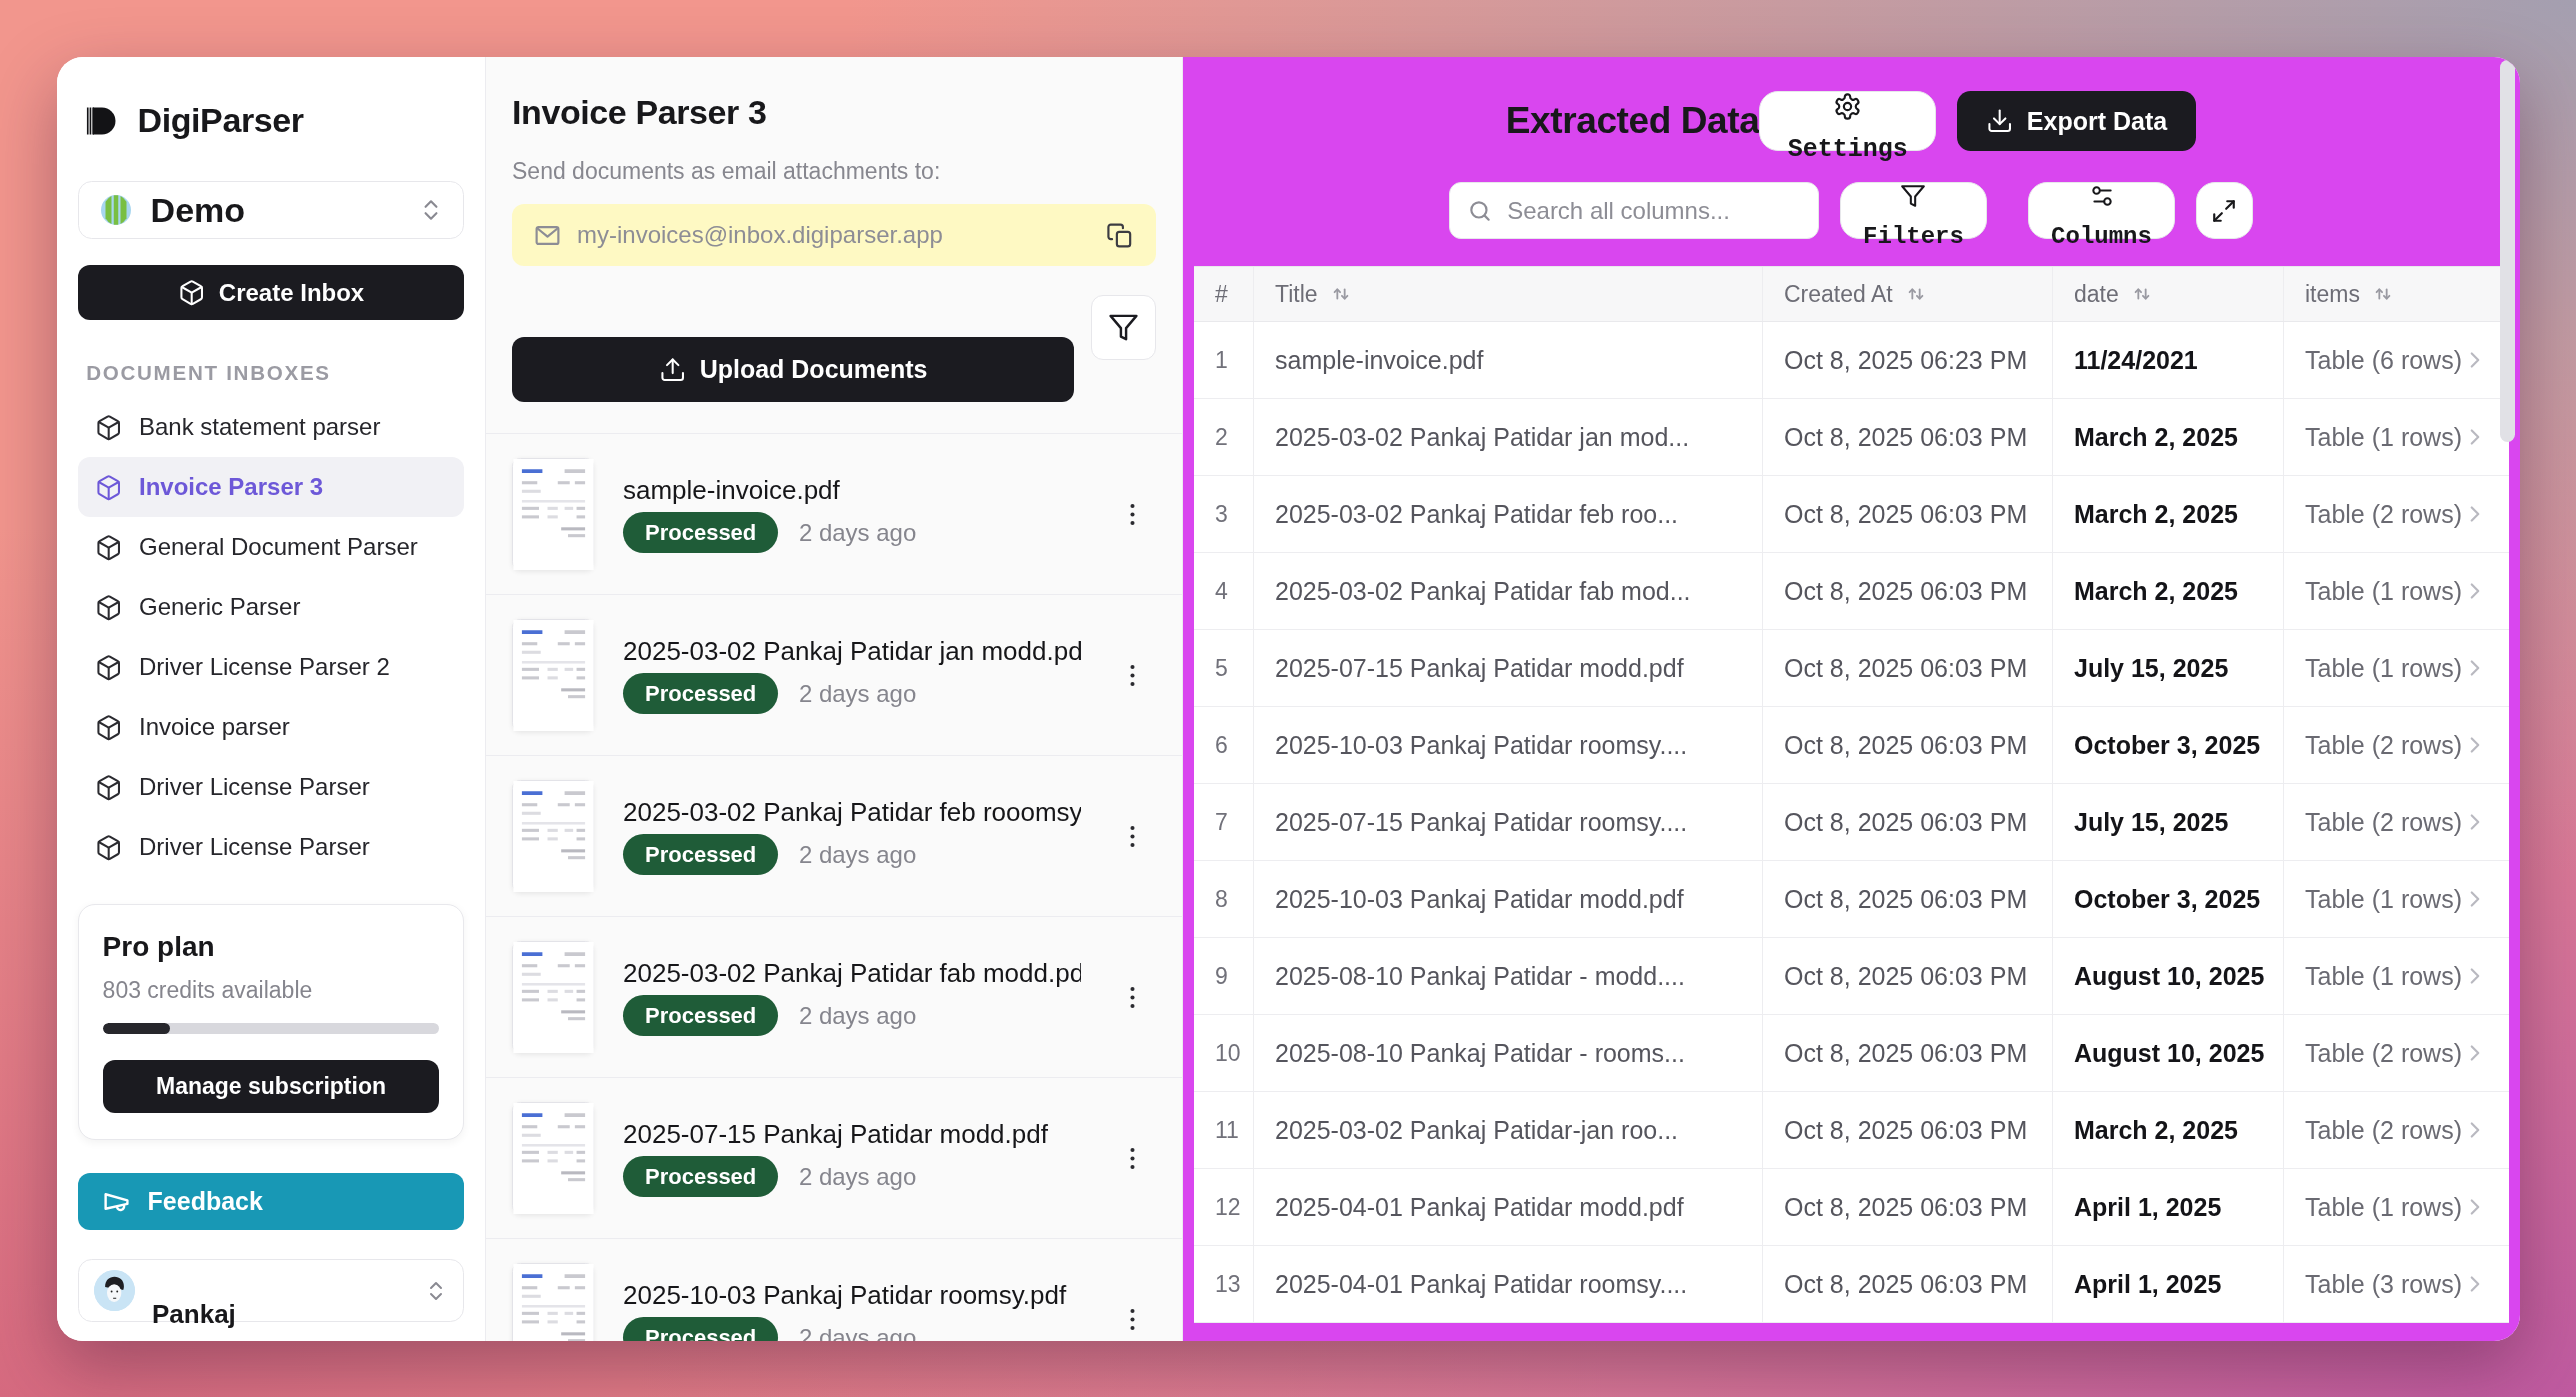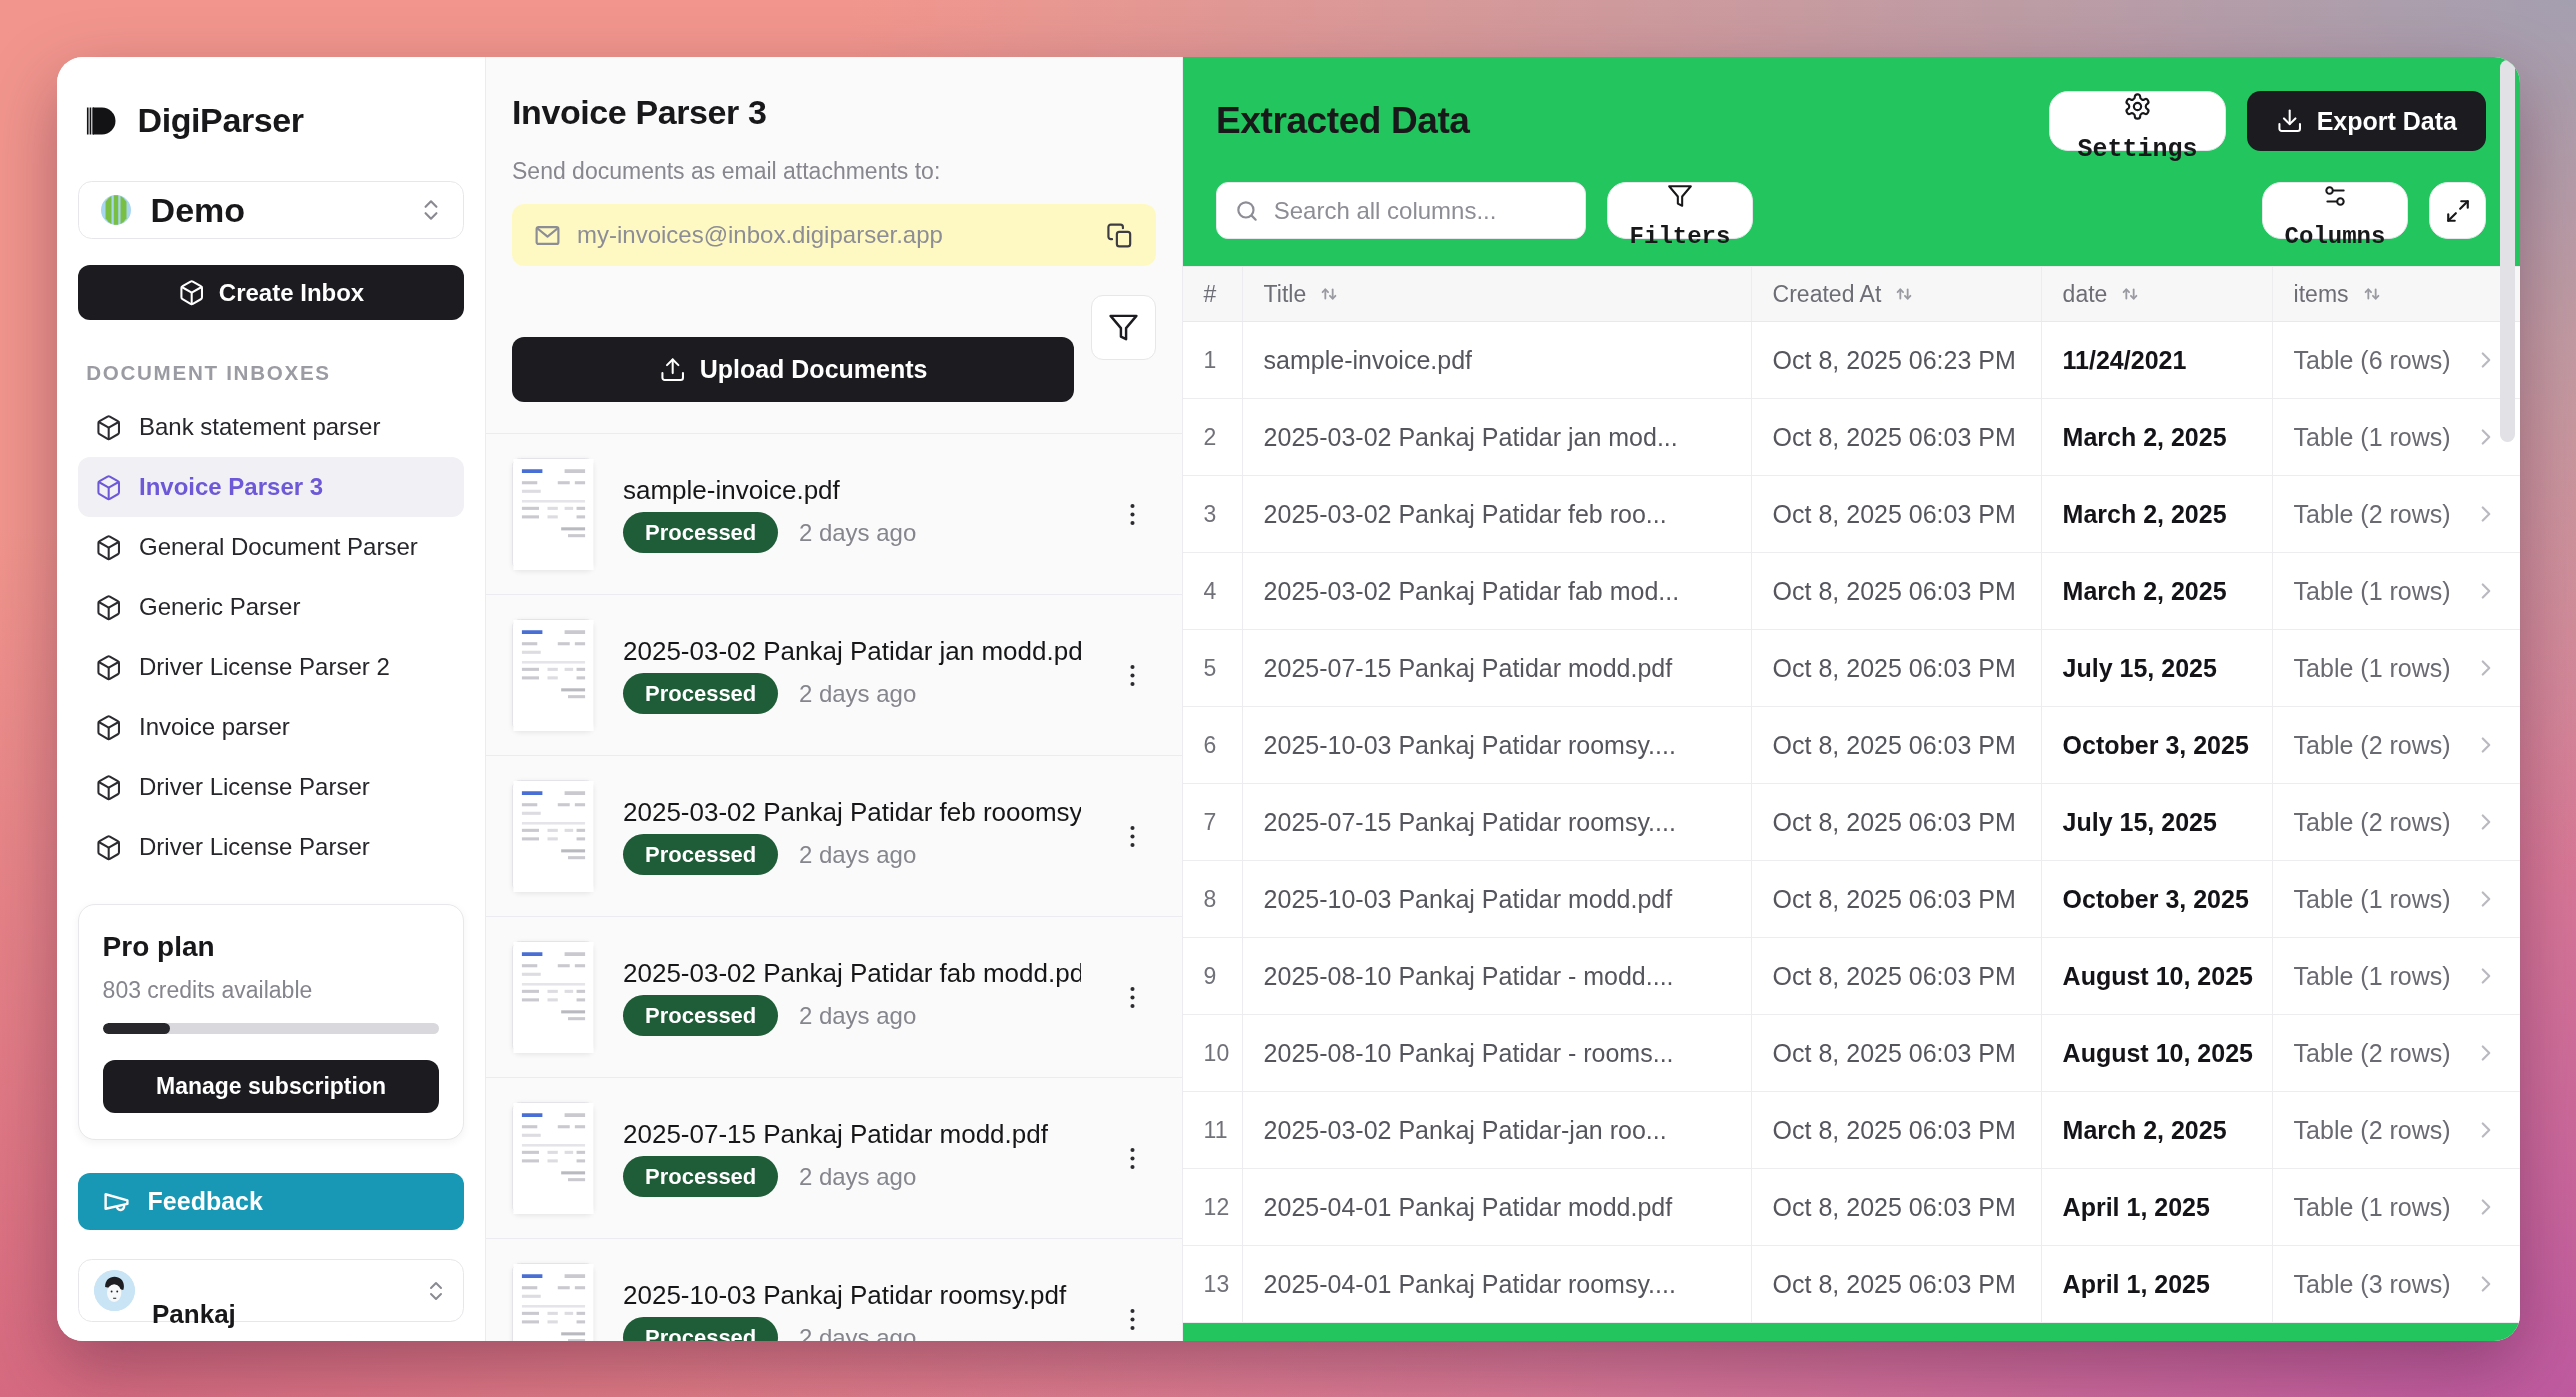--- a/index.html
+++ b/index.html
@@ -61,21 +61,21 @@
   .doc-item { display:flex; align-items:center; gap:29px; padding:24px 26px; border-bottom:1.7px solid #ececf0; cursor:pointer; }
   .thumb { width:82px; height:112px; background:#fff; border:0.9px solid #e3e3e8; border-radius:8.6px; box-shadow:0 1.7px 5.1px rgba(0,0,0,.08); }
   .doc-info { flex:1; min-width:0; }
   .doc-name { font-size:26px; font-weight:500; color:#161619; white-space:nowrap; overflow:hidden; }
   .doc-status-row { display:flex; align-items:center; gap:20.6px; margin-top:6px; }
   .badge { background:#1f5c38; color:#fff; font-size:22px; font-weight:700; padding:7.7px 22px; border-radius:857px; }
   .doc-time { font-size:24px; color:#85858d; }
   .kebab { background:none; border:none; cursor:pointer; padding:8.6px; color:#2b2b30; }
 
   
-  .rightp { flex:1; display:flex; flex-direction:column; background:#22c55e; min-width:0; }
+  .rightp { flex:1; display:flex; flex-direction:column; background:#d946ef; min-width:0;align-items:center; }
   .panel-head { display:flex; align-items:center; justify-content:space-between; padding:34px 34px 0 33px; }
   .panel-title { font-size:37px; font-weight:700; letter-spacing:-0.4px; }
   .head-actions { display:flex; gap:20.6px; }
   .btn-outline { height:60px; padding:0 27.4px; border:1.7px solid #e7e7eb; border-radius:19px; background:#fff; font-size:25px; font-weight:600; font-family:Liberation Mono, monospace; display:flex; align-items:center; gap:13.7px; cursor:pointer; color:#18181b;flex-direction:column; }
   .btn-export { height:60px; padding:0 29px; border-radius:13.7px; font-size:25px; }
   .toolbar { display:flex; align-items:center; gap:20.6px; padding:31px 34px 27.4px 33px; }
   .search-box { width:370px; height:57px; border:1.7px solid #e7e7eb; border-radius:12px; display:flex; align-items:center; gap:13.7px; padding:0 17px; background:#fff; color:#8d8d95; }
   .search-box input { border:none; outline:none; font-size:24px; font-family:inherit; color:#3a3a40; flex:1; background:transparent; }
   .search-box input::placeholder { color:#8d8d95; }
   .toolbar-spacer { flex:1; }

